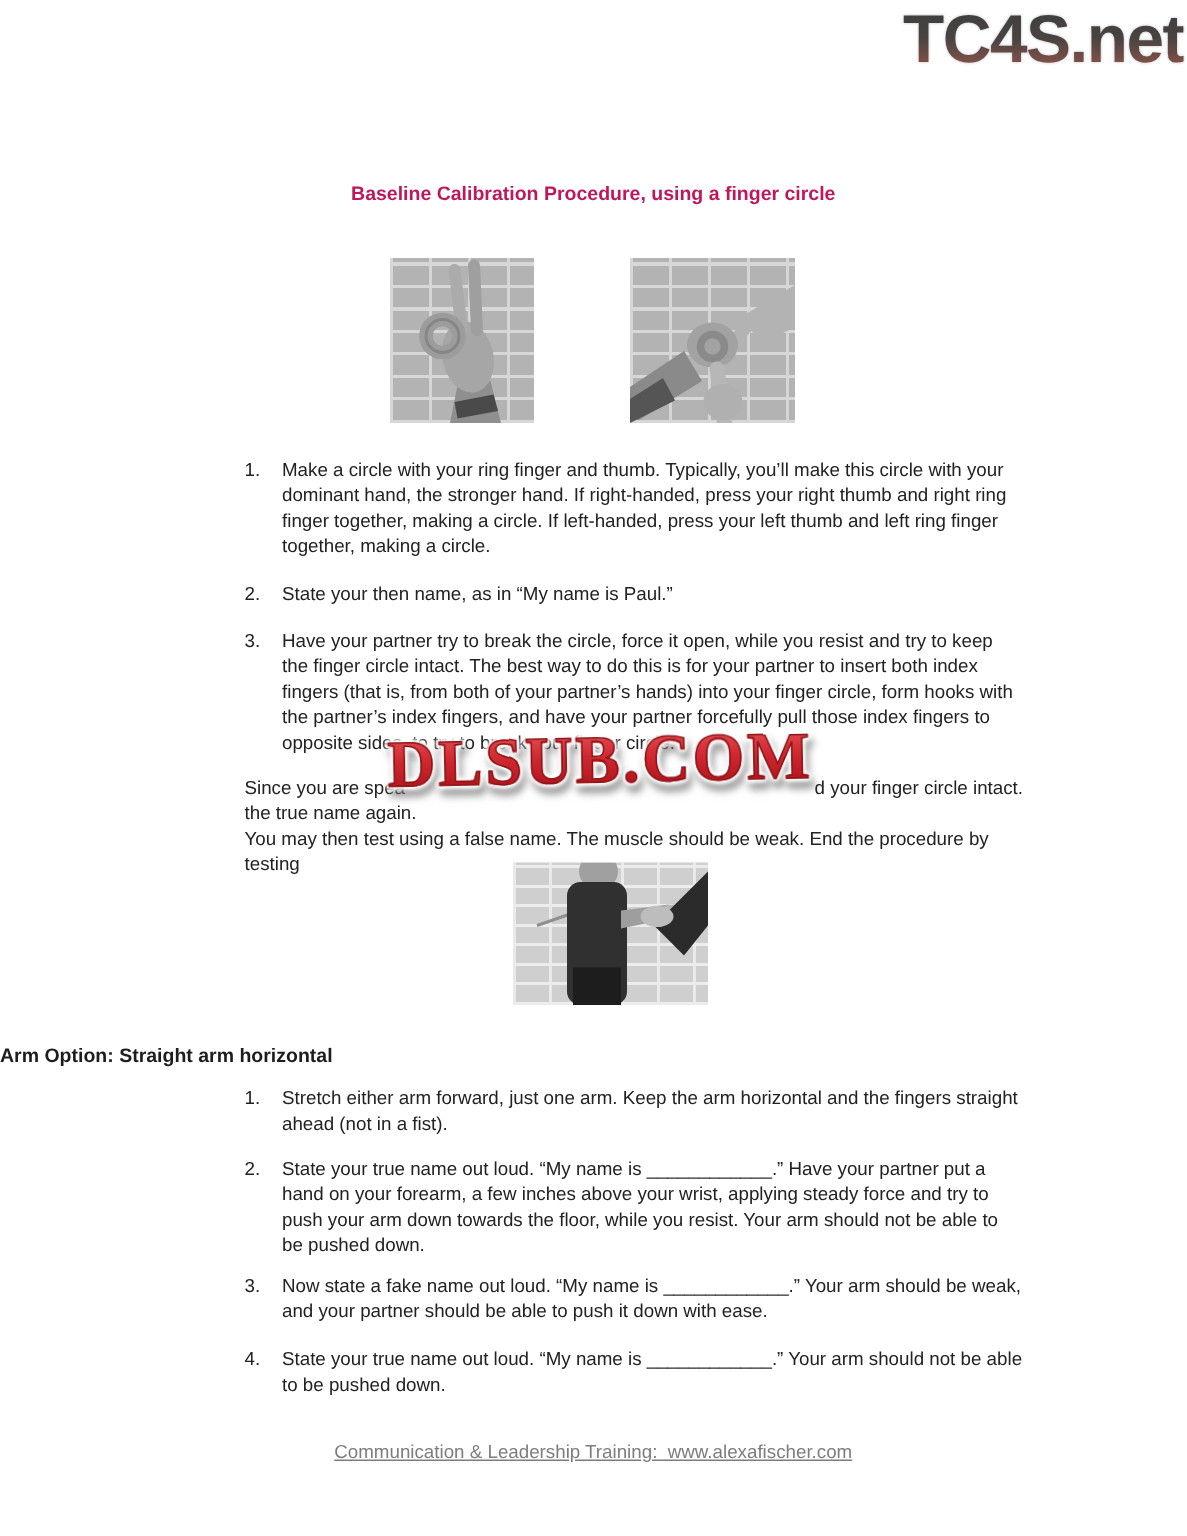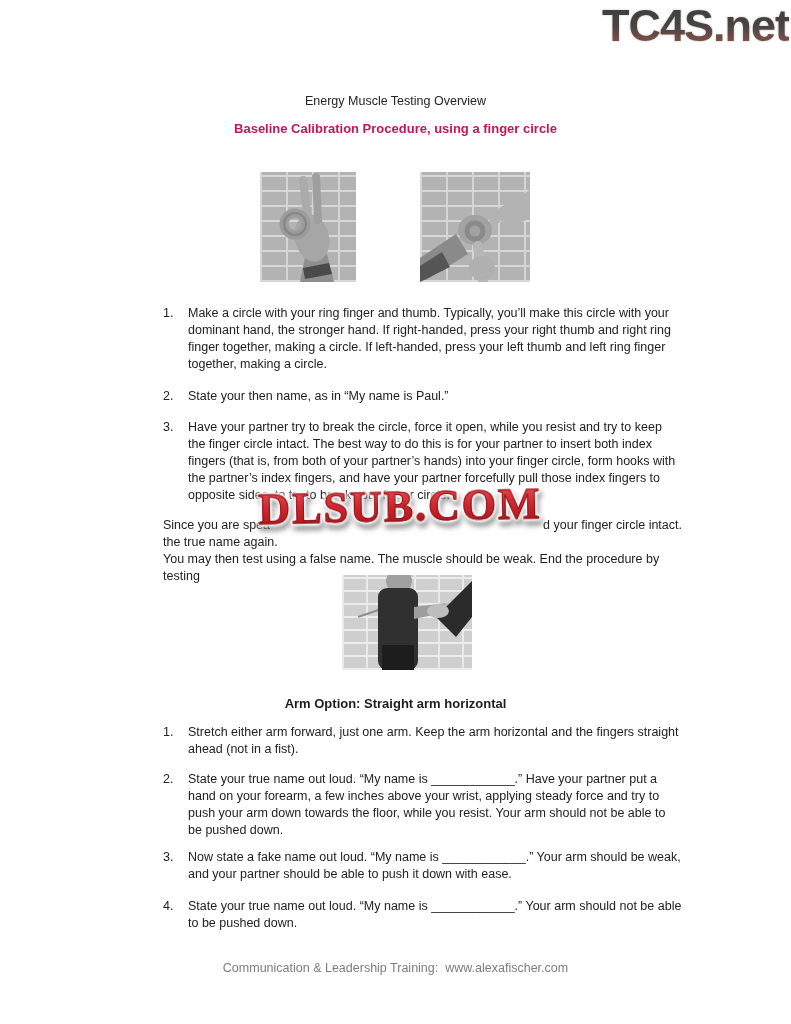--- a/index.html
+++ b/index.html
@@ -19,37 +19,37 @@
   
   .doc-title{
     position:absolute;top:94px;left:0;width:791px;text-align:center;
     font-size:12.5px;line-height:15px;color:#242424;
   }
   .doc-subtitle{
     position:absolute;top:121px;left:0;width:791px;text-align:center;
     font-size:13px;font-weight:bold;color:#be185d;
   }
   .arm-heading{
-    position:absolute;top:696px;left:0;width:791px;text-align:center;
+    position:absolute;top:696px;left:0;width:791px;
     font-size:13px;font-weight:bold;color:#1d1d1d;
   }
   .li{
     position:absolute;left:163px;width:519px;display:flex;
     font-size:12.5px;line-height:17px;color:#222222;
   }
   .li .num{flex:0 0 25px;}
   .li .txt{flex:1;}
   .para{
     position:absolute;left:163px;width:519px;
     font-size:12.5px;line-height:17px;color:#222222;
   }
   .para .l1{display:flex;justify-content:space-between;}
   .footer{
     position:absolute;top:961px;left:0;width:791px;text-align:center;
-    font-size:12.5px;color:#7d7d7d;
+    font-size:12.5px;color:#7d7d7d;text-decoration:underline;
   }
   
   .photo{position:absolute;overflow:hidden;
     background-color:#b3b3b3;
     background-image:
       repeating-linear-gradient(0deg,#d7d7d7 0 2px,rgba(0,0,0,0) 2px 15px),
       repeating-linear-gradient(90deg,rgba(222,222,222,.8) 0 2px,rgba(0,0,0,0) 2px 26px);
   }
   .photo.light{
     background-color:#cfcfcf;
@@ -84,21 +84,20 @@
     z-index:5;
   }
 </style>
 </head>
 <body>
 
 <div class="page">
 
   <div class="tc4s">TC4S.net</div>
 
-  <div class="doc-title">Energy Muscle Testing Overview</div>
   <div class="doc-subtitle">Baseline Calibration Procedure, using a finger circle</div>
 
   <div class="photo" id="photo1">
     <svg width="96" height="110" viewBox="0 0 96 110">
       <polygon points="40,110 74,110 67,82 45,85" fill="#8f8f8f"></polygon>
       <polygon points="43,96 69,91 72,102 45,107" fill="#4a4a4a"></polygon>
       <ellipse cx="52" cy="66" rx="17" ry="24" fill="#a6a6a6" transform="rotate(-12 52 66)"></ellipse>
       <line x1="48" y1="48" x2="43" y2="8" stroke="#ababab" stroke-width="8" stroke-linecap="round"></line>
       <line x1="58" y1="48" x2="56" y2="5" stroke="#9f9f9f" stroke-width="8" stroke-linecap="round"></line>
       <circle cx="35" cy="52" r="11" fill="none" stroke="#9c9c9c" stroke-width="9"></circle>

